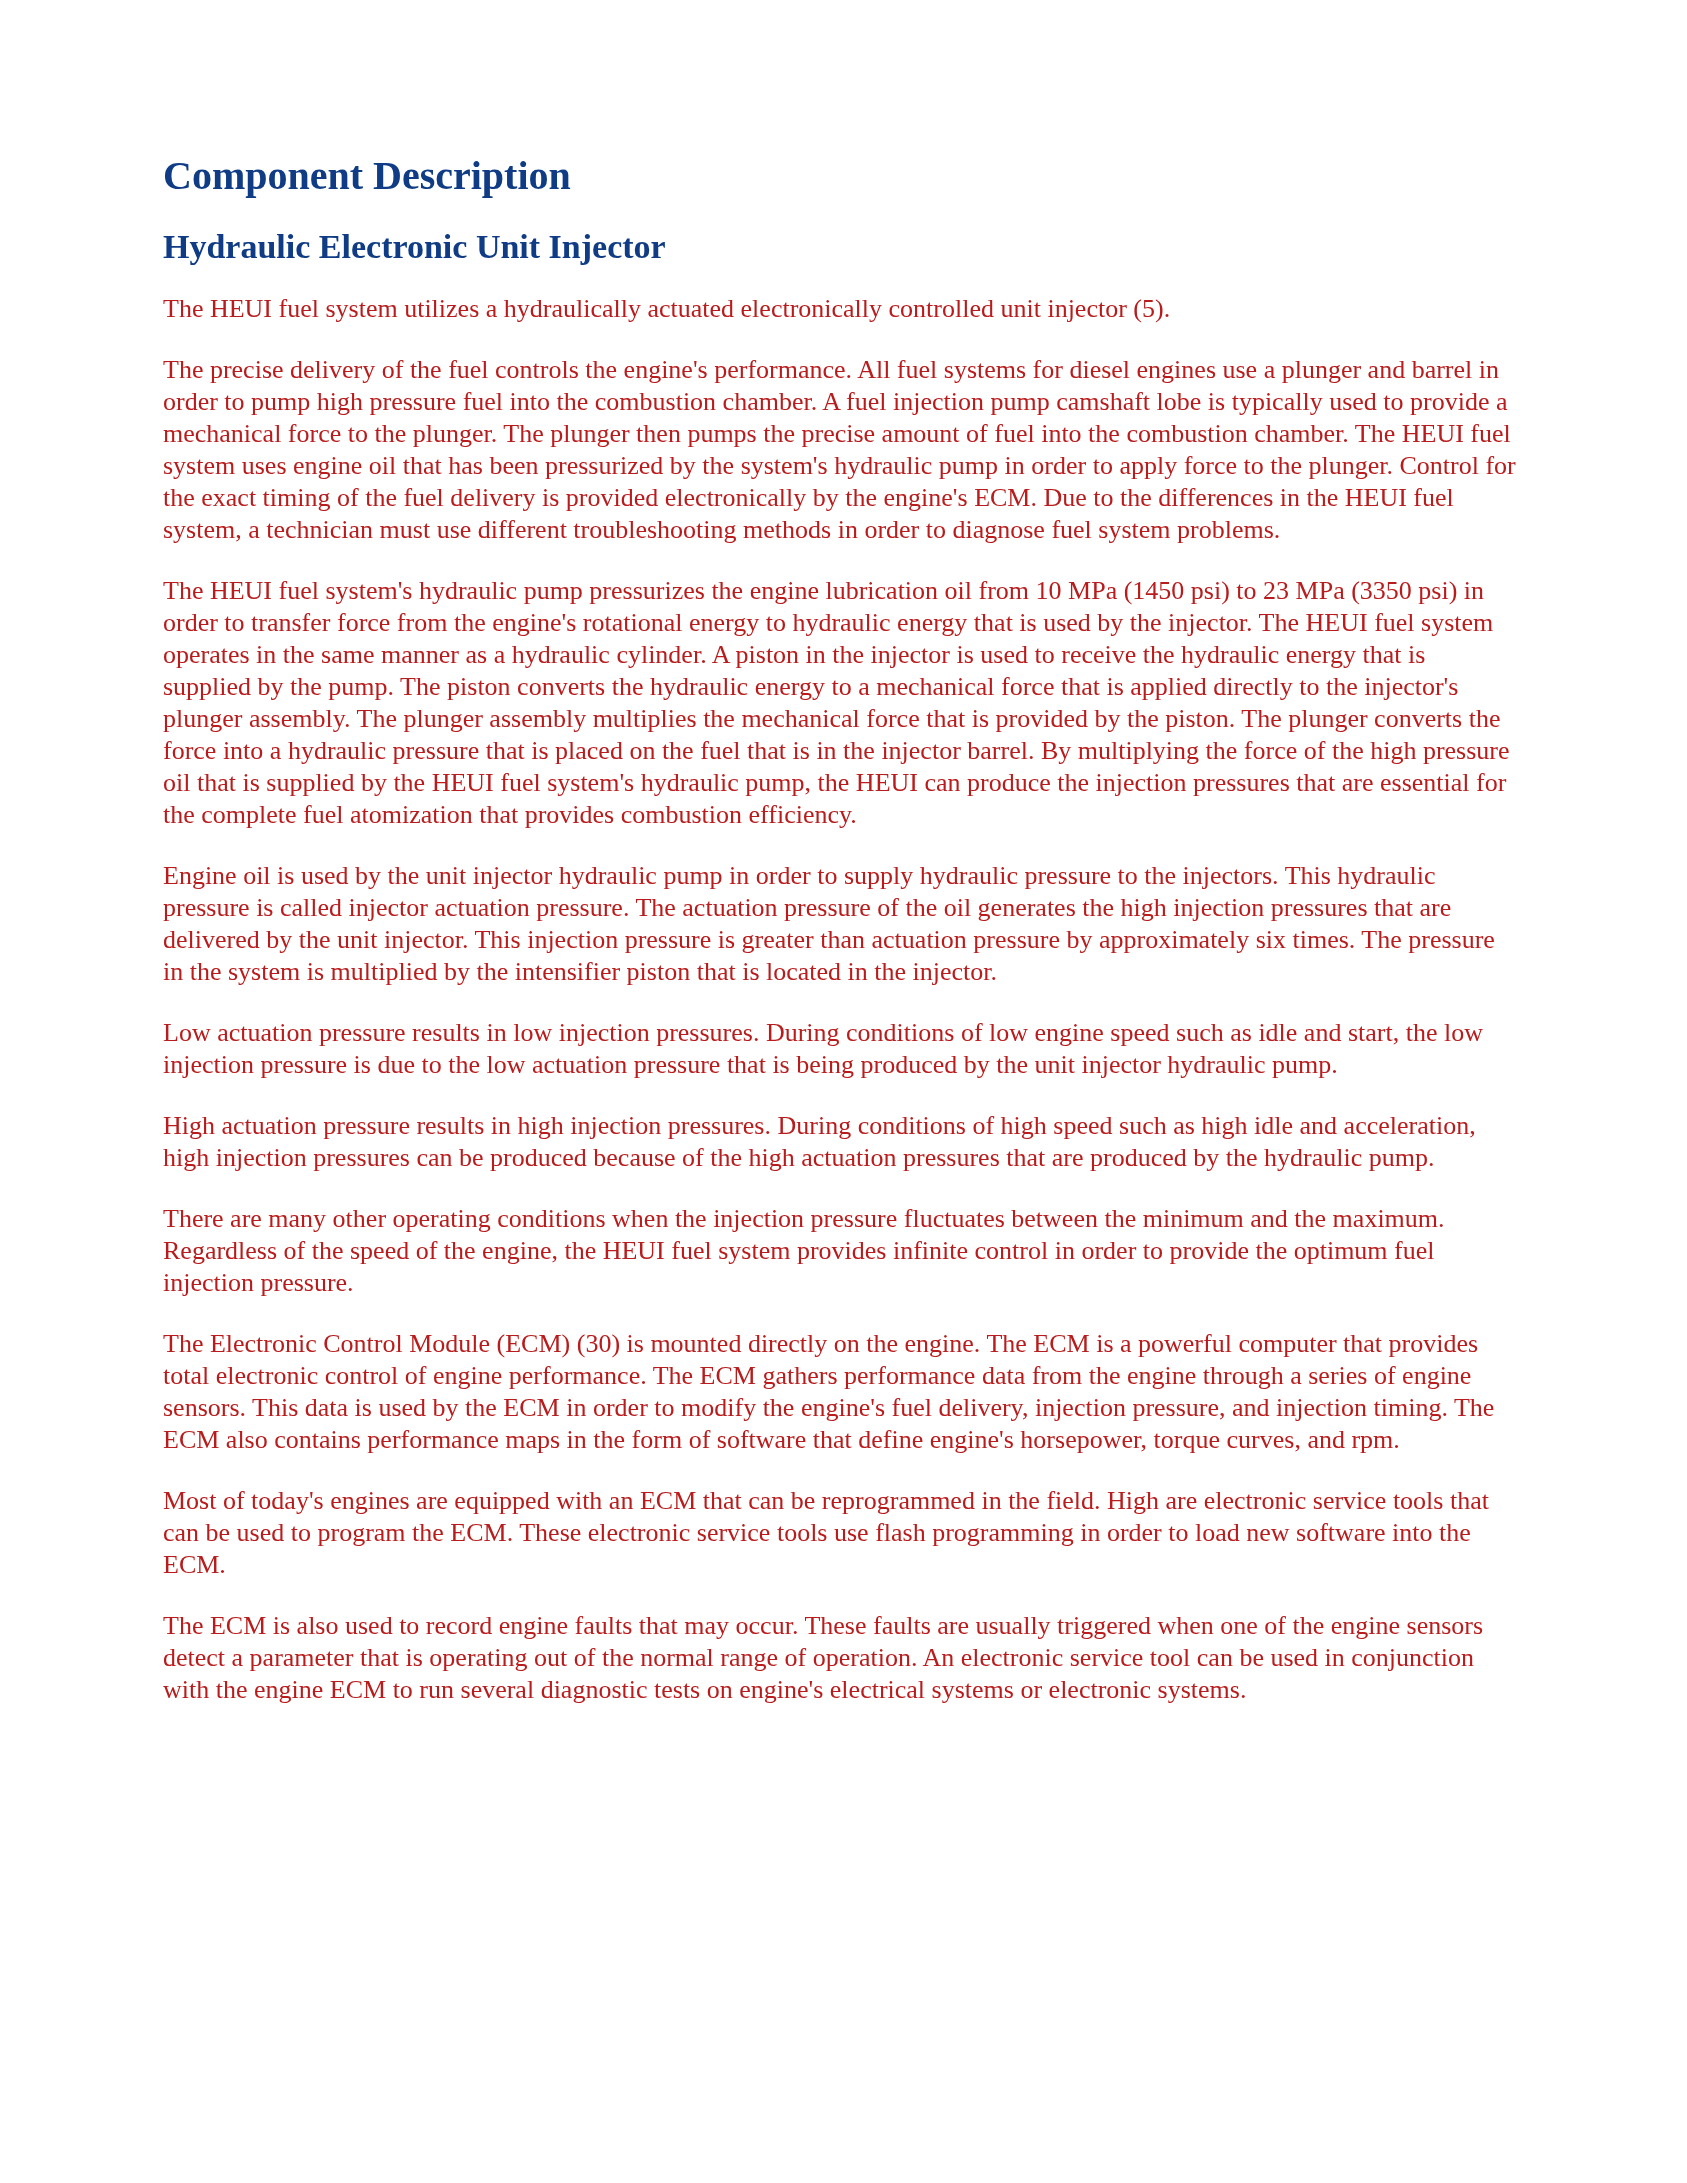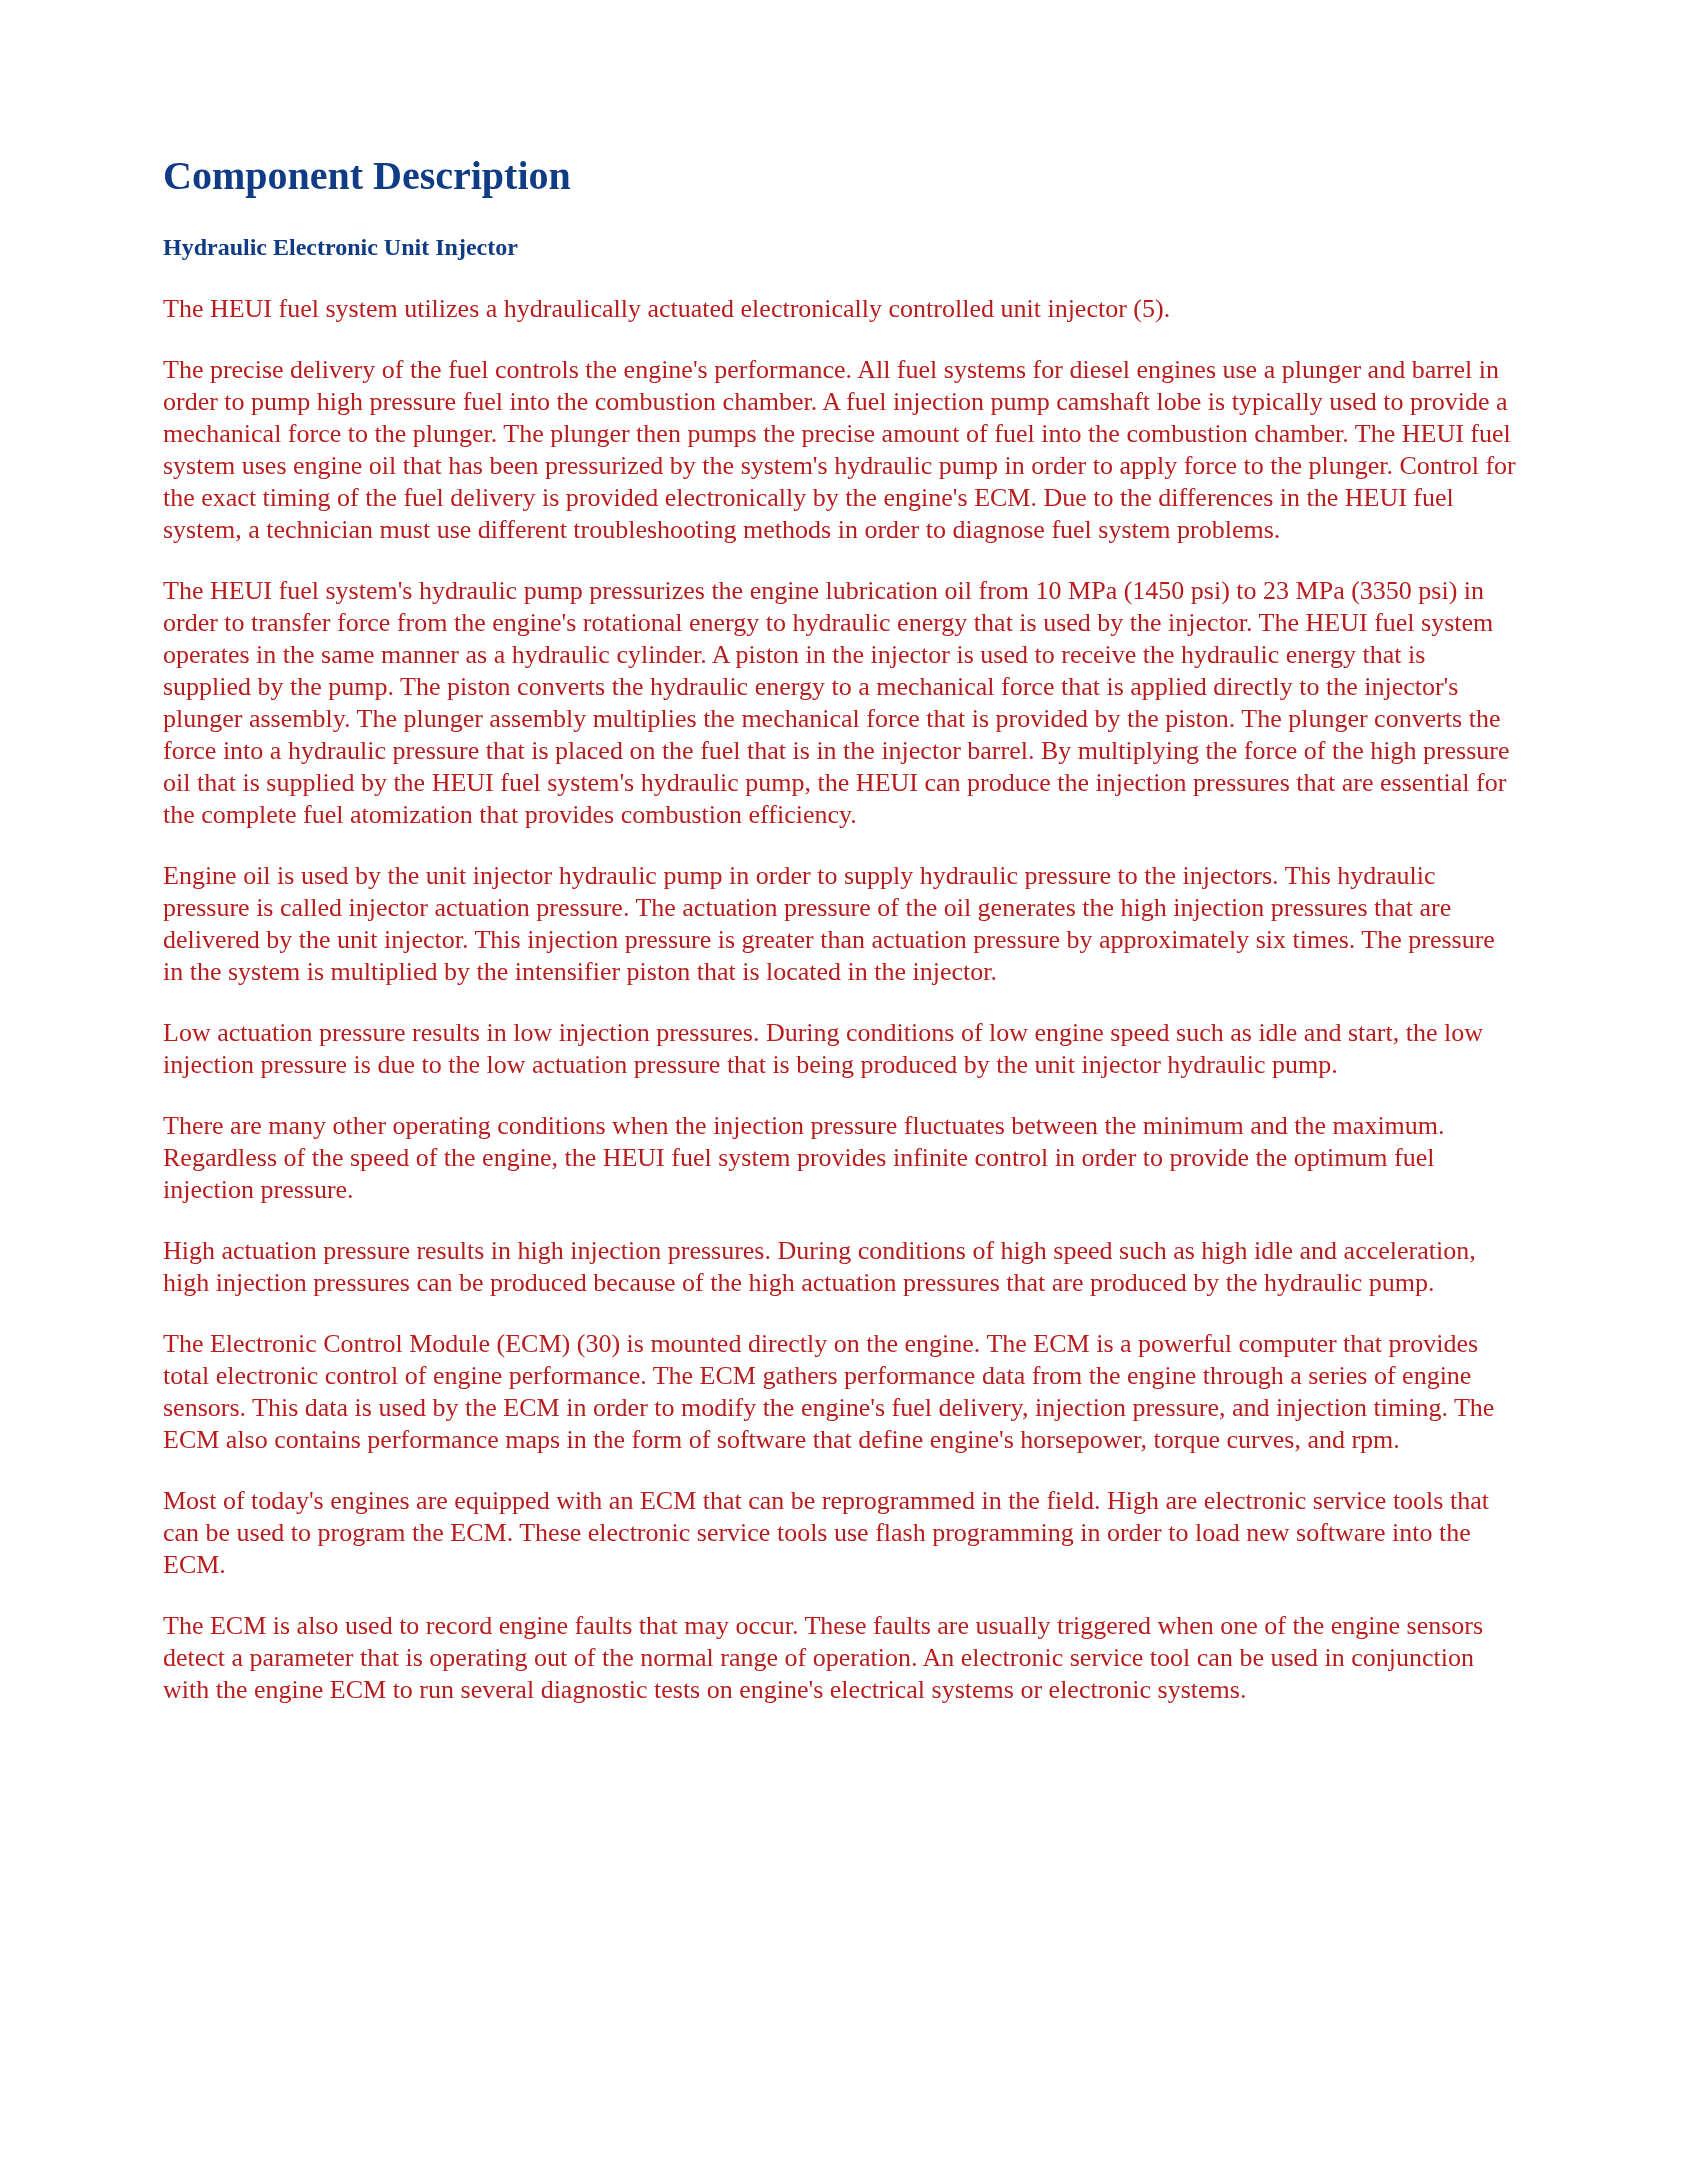--- a/index.html
+++ b/index.html
@@ -25,21 +25,21 @@
       font-family: "Liberation Serif", serif;
       font-weight: bold;
       font-size: 40px;
       line-height: 48px;
       color: #0f3c85;
       margin: 0 0 29px 0;
     }
     h2 {
       font-family: "Liberation Serif", serif;
       font-weight: bold;
-      font-size: 24px;
+      font-size: 34px;
       line-height: 36px;
       color: #0f3c85;
       margin: 0 0 28.4px 0;
     }
     h2.section-2 {
       margin-top: 34px;
     }
     p {
       font-family: "Liberation Serif", serif;
       font-size: 26px;
@@ -54,22 +54,22 @@
 <div class="page">
   <h1>Component Description</h1>
 
   <section>
     <h2>Hydraulic Electronic Unit Injector</h2>
     <p>The HEUI fuel system utilizes a hydraulically actuated electronically controlled unit injector (5).</p>
     <p>The precise delivery of the fuel controls the engine's performance. All fuel systems for diesel engines use a plunger and barrel in order to pump high pressure fuel into the combustion chamber. A fuel injection pump camshaft lobe is typically used to provide a mechanical force to the plunger. The plunger then pumps the precise amount of fuel into the combustion chamber. The HEUI fuel system uses engine oil that has been pressurized by the system's hydraulic pump in order to apply force to the plunger. Control for the exact timing of the fuel delivery is provided electronically by the engine's ECM. Due to the differences in the HEUI fuel system, a technician must use different troubleshooting methods in order to diagnose fuel system problems.</p>
     <p>The HEUI fuel system's hydraulic pump pressurizes the engine lubrication oil from 10 MPa (1450 psi) to 23 MPa (3350 psi) in order to transfer force from the engine's rotational energy to hydraulic energy that is used by the injector. The HEUI fuel system operates in the same manner as a hydraulic cylinder. A piston in the injector is used to receive the hydraulic energy that is supplied by the pump. The piston converts the hydraulic energy to a mechanical force that is applied directly to the injector's plunger assembly. The plunger assembly multiplies the mechanical force that is provided by the piston. The plunger converts the force into a hydraulic pressure that is placed on the fuel that is in the injector barrel. By multiplying the force of the high pressure oil that is supplied by the HEUI fuel system's hydraulic pump, the HEUI can produce the injection pressures that are essential for the complete fuel atomization that provides combustion efficiency.</p>
     <p>Engine oil is used by the unit injector hydraulic pump in order to supply hydraulic pressure to the injectors. This hydraulic pressure is called injector actuation pressure. The actuation pressure of the oil generates the high injection pressures that are delivered by the unit injector. This injection pressure is greater than actuation pressure by approximately six times. The pressure in the system is multiplied by the intensifier piston that is located in the injector.</p>
     <p>Low actuation pressure results in low injection pressures. During conditions of low engine speed such as idle and start, the low injection pressure is due to the low actuation pressure that is being produced by the unit injector hydraulic pump.</p>
+    <p>High actuation pressure results in high injection pressures. During conditions of high speed such as high idle and acceleration, high injection pressures can be produced because of the high actuation pressures that are produced by the hydraulic pump.</p>
     <p>There are many other operating conditions when the injection pressure fluctuates between the minimum and the maximum. Regardless of the speed of the engine, the HEUI fuel system provides infinite control in order to provide the optimum fuel injection pressure.</p>
-    <p>High actuation pressure results in high injection pressures. During conditions of high speed such as high idle and acceleration, high injection pressures can be produced because of the high actuation pressures that are produced by the hydraulic pump.</p>
   </section>
 
   <section>
     <p>The Electronic Control Module (ECM) (30) is mounted directly on the engine. The ECM is a powerful computer that provides total electronic control of engine performance. The ECM gathers performance data from the engine through a series of engine sensors. This data is used by the ECM in order to modify the engine's fuel delivery, injection pressure, and injection timing. The ECM also contains performance maps in the form of software that define engine's horsepower, torque curves, and rpm.</p>
     <p>Most of today's engines are equipped with an ECM that can be reprogrammed in the field. High are electronic service tools that can be used to program the ECM. These electronic service tools use flash programming in order to load new software into the ECM.</p>
     <p>The ECM is also used to record engine faults that may occur. These faults are usually triggered when one of the engine sensors detect a parameter that is operating out of the normal range of operation. An electronic service tool can be used in conjunction with the engine ECM to run several diagnostic tests on engine's electrical systems or electronic systems.</p>
   </section>
 </div>
 
 

